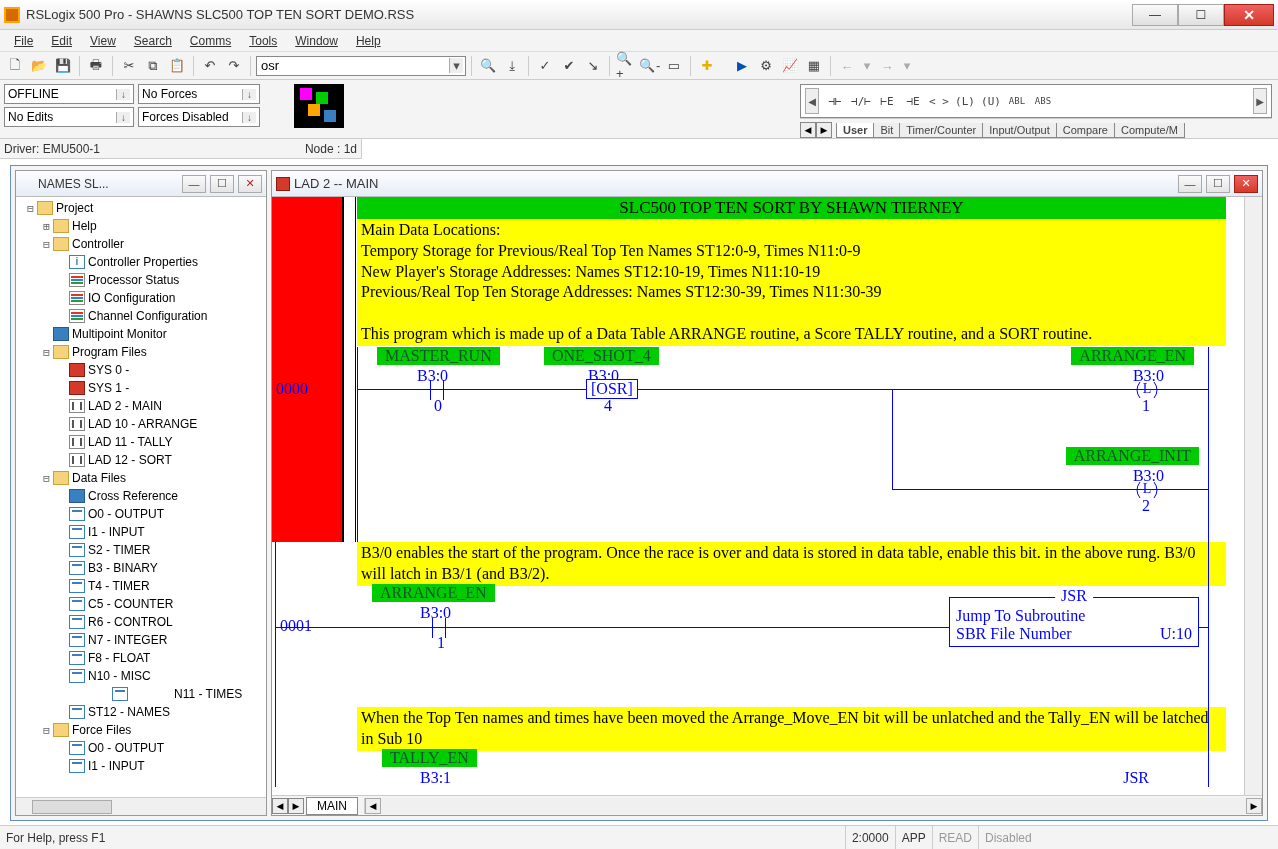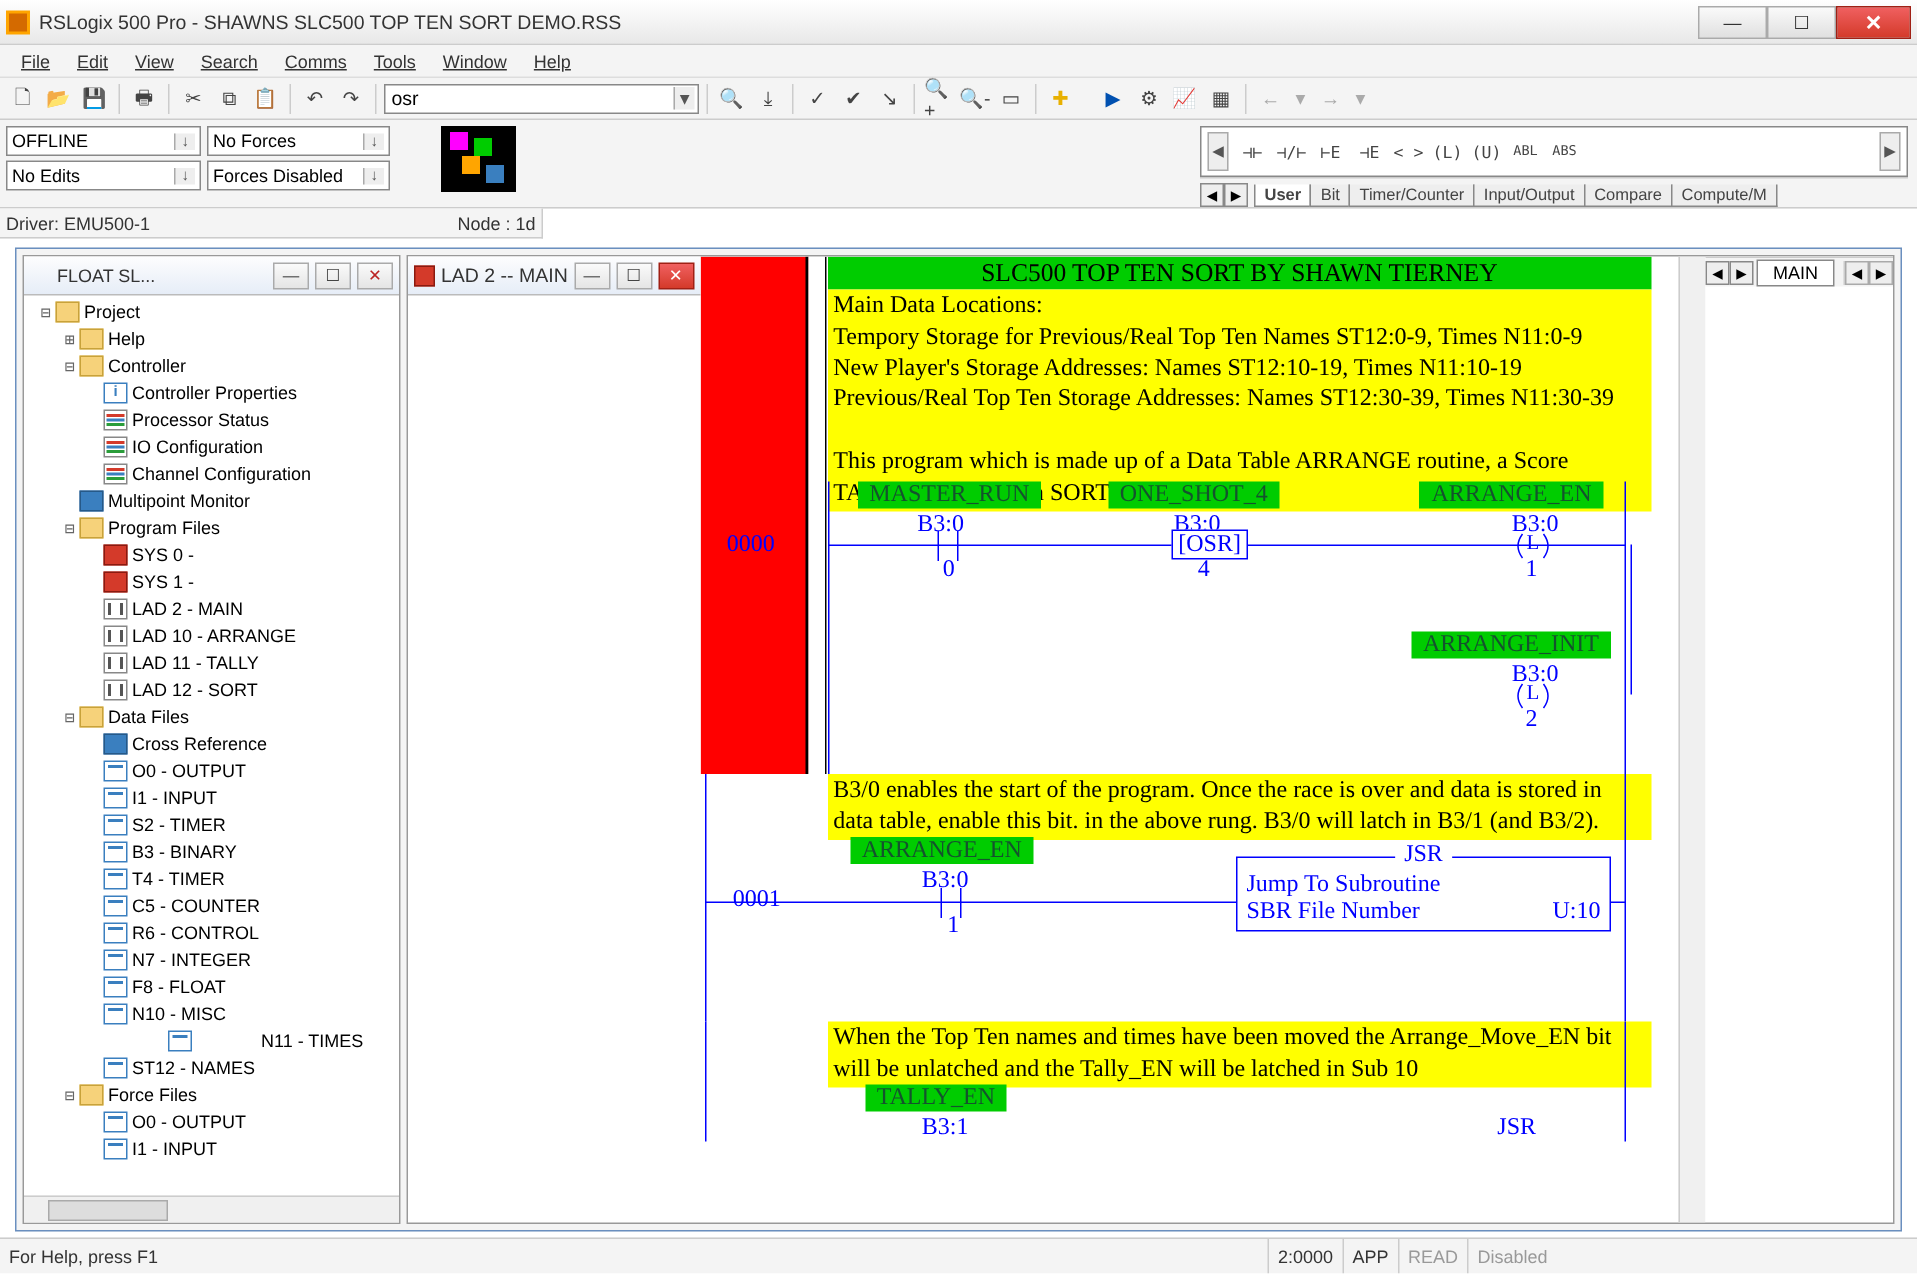--- a/index.html
+++ b/index.html
@@ -66,40 +66,40 @@
 .tree-node .ic.lad { background:#fff; border:1px solid #888; position:relative; }
 .tree-node .ic.lad::before { content:""; position:absolute; inset:2px; border-left:2px solid #555; border-right:2px solid #555; }
 .tree-node .ic.blu { background:#3a7fbf; border-color:#265988; }
 .tree-node .ic.info { background:#fff; border:1px solid #3a7fbf; color:#3a7fbf; font-weight:bold; font-size:10px; text-align:center; line-height:12px; }
 .tree-node .ic.bars { background:#fff; border:1px solid #888; position:relative; }
 .tree-node .ic.bars::before { content:""; position:absolute; left:1px; right:1px; top:2px; height:2px; background:#d43a2a; box-shadow: 0 3px 0 #3a7fbf, 0 6px 0 #2a9d3a; }
 .tree-hscroll { height:18px; border-top:1px solid #ccc; background:#f0f0f0; display:flex; align-items:center; }
 .tree-hscroll .thumb { height:14px; width:80px; background:#ddd; border:1px solid #aaa; margin-left:16px; }
 
 
-.ladder-window { flex:1; border:1px solid #999; background:#fff; margin:4px 4px 4px 2px; display:flex; flex-direction:row; position:relative; }
+.ladder-window { flex:1; border:1px solid #999; background:#fff; margin:4px 4px 4px 2px; display:flex; flex-direction:column; position:relative; }
 .lad-title { height:26px; background:linear-gradient(#fdfdfe,#e6edf7); border-bottom:1px solid #bbb; display:flex; align-items:center; padding:0 4px; gap:4px; }
 .lad-title .t { flex:1; font-size:13px; color:#333; }
 .lad-body { flex:1; overflow:hidden; display:flex; position:relative; }
 .lad-content { flex:1; overflow:hidden; position:relative; }
 .lad-vscroll { width:18px; background:#f0f0f0; border-left:1px solid #ccc; }
 .lad-bottom { height:20px; border-top:1px solid #ccc; background:#f4f4f4; display:flex; align-items:center; }
 .lad-tab-nav { display:flex; }
 .lad-tab-nav .n { width:16px; height:16px; border:1px solid #888; background:#eee; display:flex; align-items:center; justify-content:center; font-size:9px; }
 .lad-tab { padding:1px 10px; border:1px solid #888; background:#fff; font-weight:normal; font-size:12px; margin-left:2px; }
 .lad-hscroll { flex:1; background:#f0f0f0; border-left:1px solid #ccc; margin-left:6px; display:flex; align-items:center; }
 .lad-hscroll .arrow { width:16px; height:16px; border:1px solid #aaa; background:#eee; text-align:center; font-size:9px; line-height:14px; }
 
 
 .rung-header { background:#00cc00; color:#000; text-align:center; font-family: "Times New Roman", serif; font-size: 17px; padding:1px; }
 .rung-comment { background:#ffff00; color:#000; font-family: "Times New Roman", serif; font-size: 16px; padding: 1px 4px; line-height:1.3; }
 .rung-row { position:relative; height: auto; }
 .rung-margin { position:absolute; left:0; top:0; bottom:0; width:72px; background:#ff0000; border-right:2px solid #000; }
 .rung-margin-inner { position:absolute; left:72px; top:0; bottom:0; width:12px; background:#fff; border-right:1px solid #000; }
-.rung-num { position:absolute; left:4px; width:60px; text-align:center; color:#0000ff; font-family: "Times New Roman", serif; font-size:16px; }
+.rung-num { position:absolute; left:4px; width:60px; color:#0000ff; font-family: "Times New Roman", serif; font-size:16px; }
 
 
 .r0 { height: 345px; position:relative; }
 .r0 .rung-margin { height:345px; }
 .r0 .rung-header { position:absolute; left:85px; right:18px; top:0; }
 .r0 .rc1 { position:absolute; left:85px; right:18px; top:22px; }
 .r0 .rung-num { top:183px; }
 .hline { position:absolute; height:1px; background:#0000ff; }
 .tag { position:absolute; background:#00cc00; color:#14532d; font-family:"Times New Roman",serif; font-size:16px; padding:0 8px; white-space:nowrap; }
 .addr { position:absolute; color:#0000ff; font-family:"Times New Roman",serif; font-size:16px; white-space:nowrap; }
@@ -273,21 +273,21 @@
 <div class="driver-row" style="width:362px; border-right:1px solid #ccc;">
   <span>Driver: EMU500-1</span>
   <span>Node : 1d</span>
 </div>
 
 <div class="main-area">
 
   <div class="tree-panel">
     <div class="tree-title">
       <div class="app-icon" style="width:14px;height:14px"></div>
-      <span>FLOAT SL...</span>
+      <span>NAMES SL...</span>
       <div class="spacer"></div>
       <div class="mini-btn">—</div>
       <div class="mini-btn">☐</div>
       <div class="mini-btn close-x">✕</div>
     </div>
     <div class="tree-body" id="tree-body">
         <div class="tree-node" style="padding-left: 6px;">
           <span class="tw">⊟</span>
           <span class="ic folder"></span>
           <span>Project</span>

